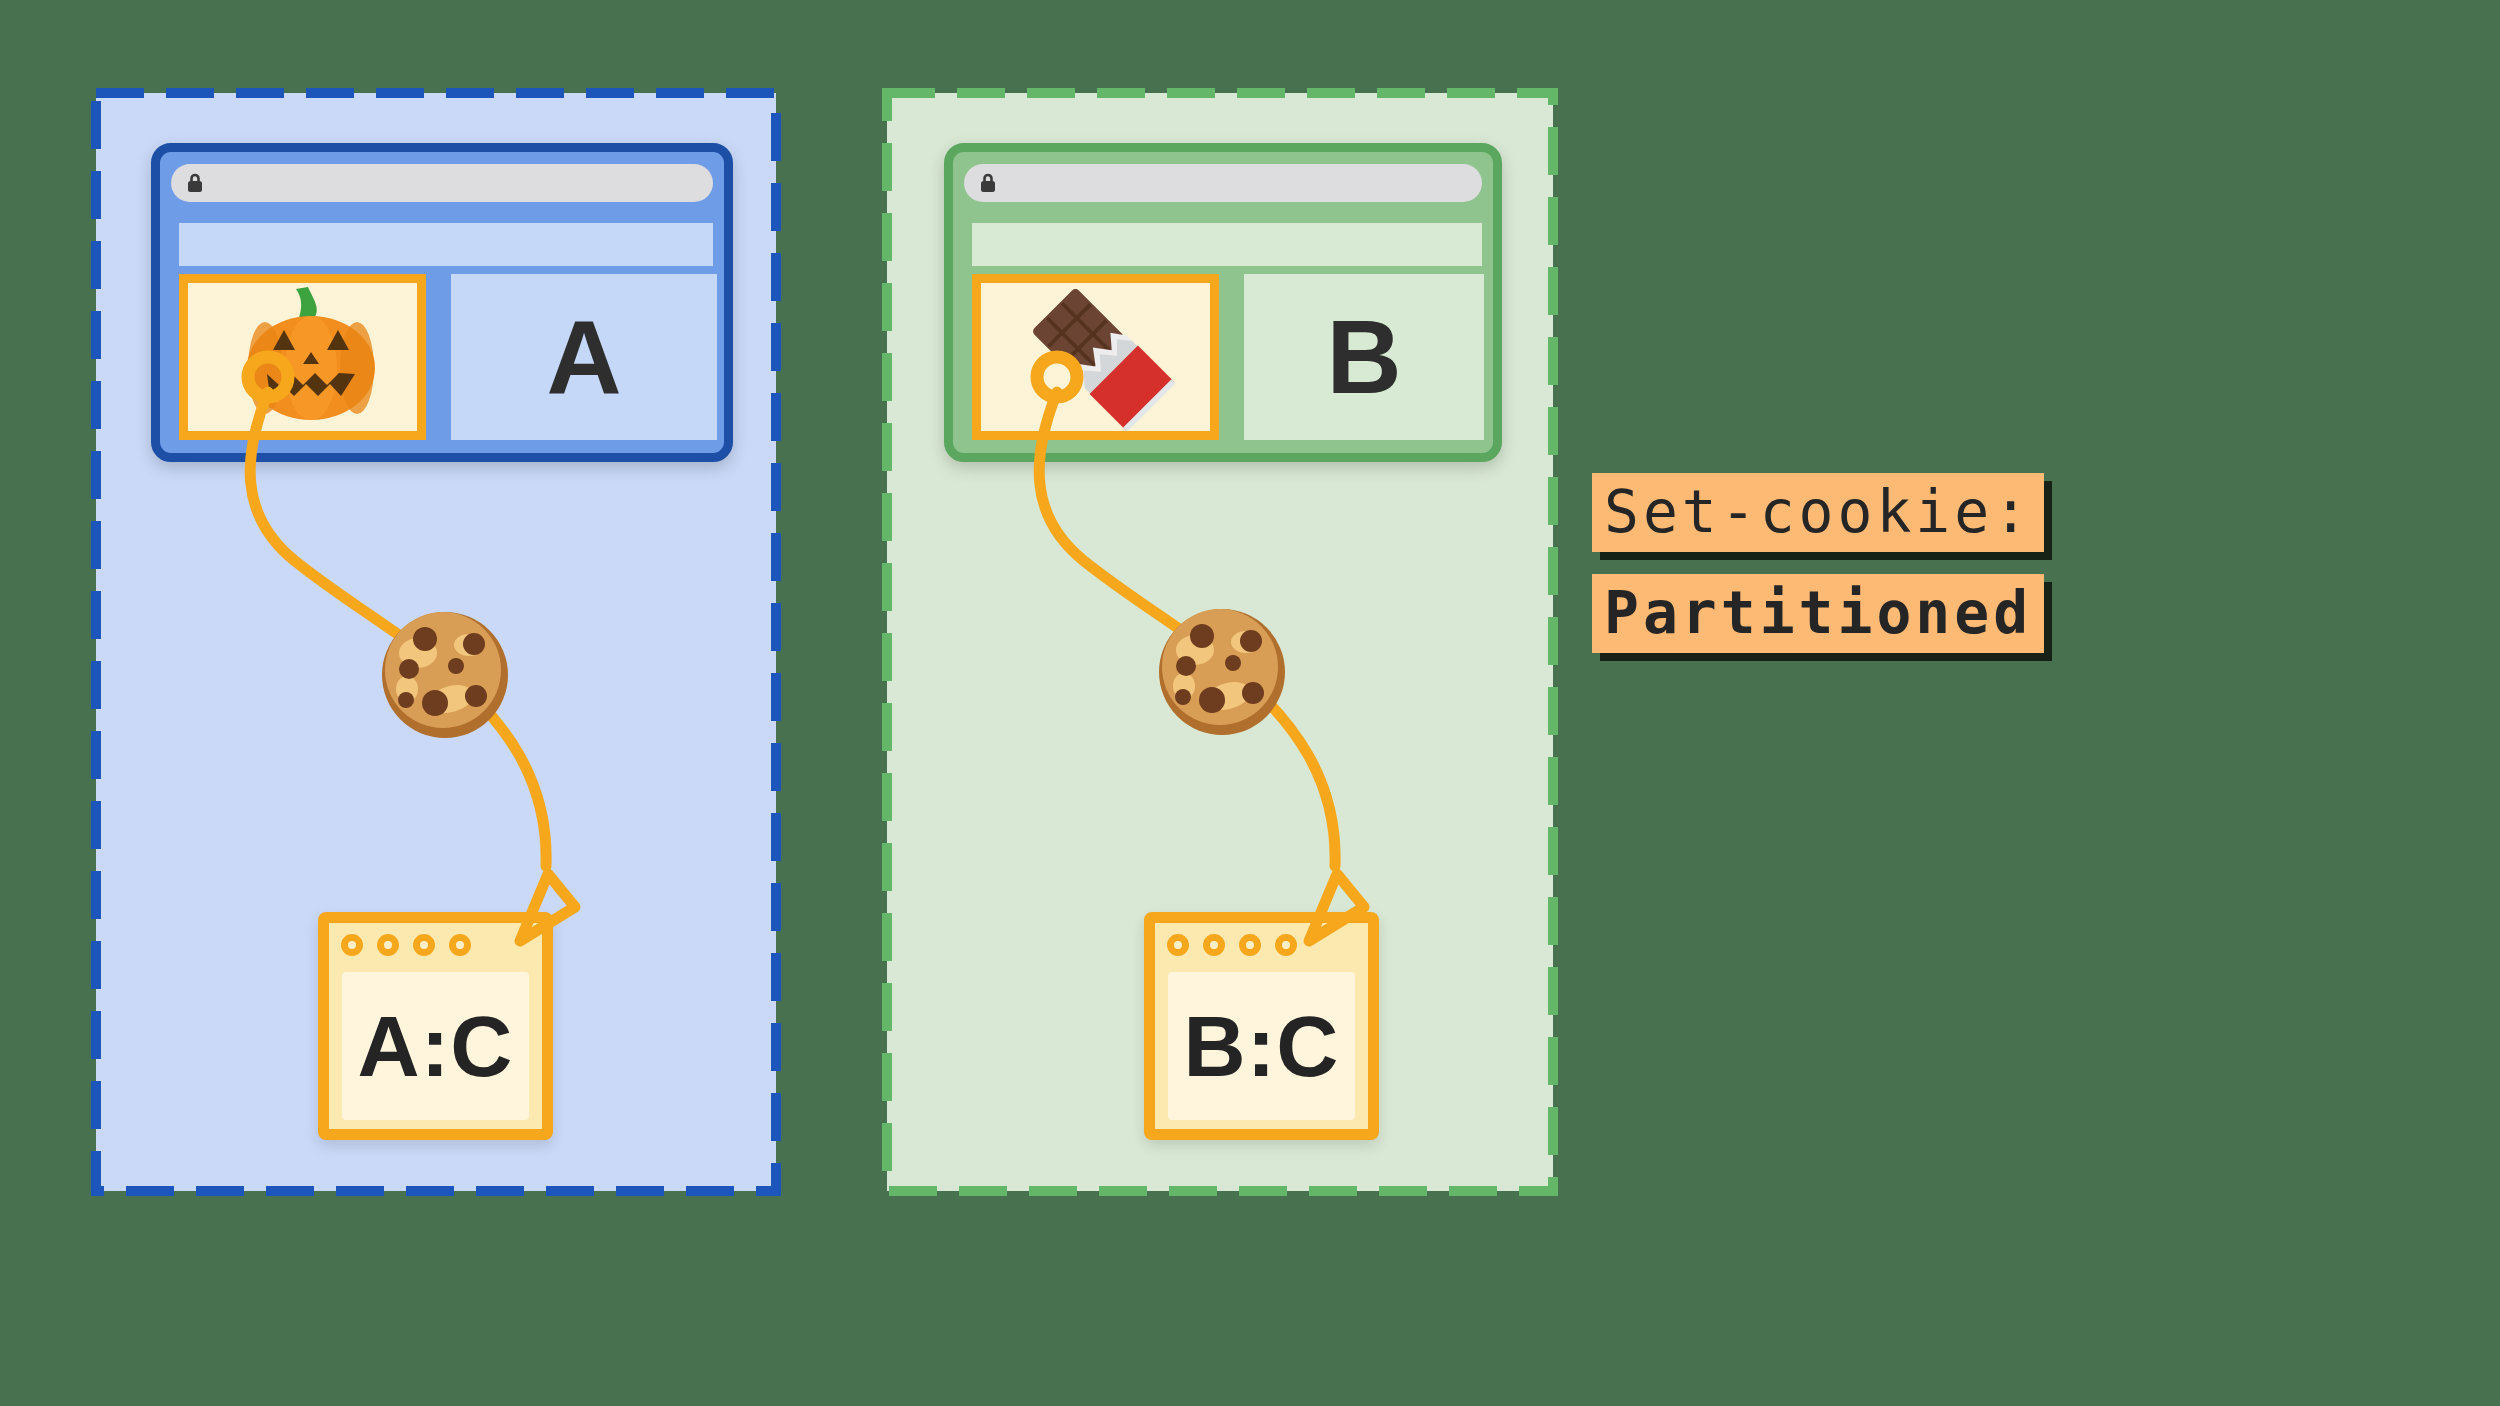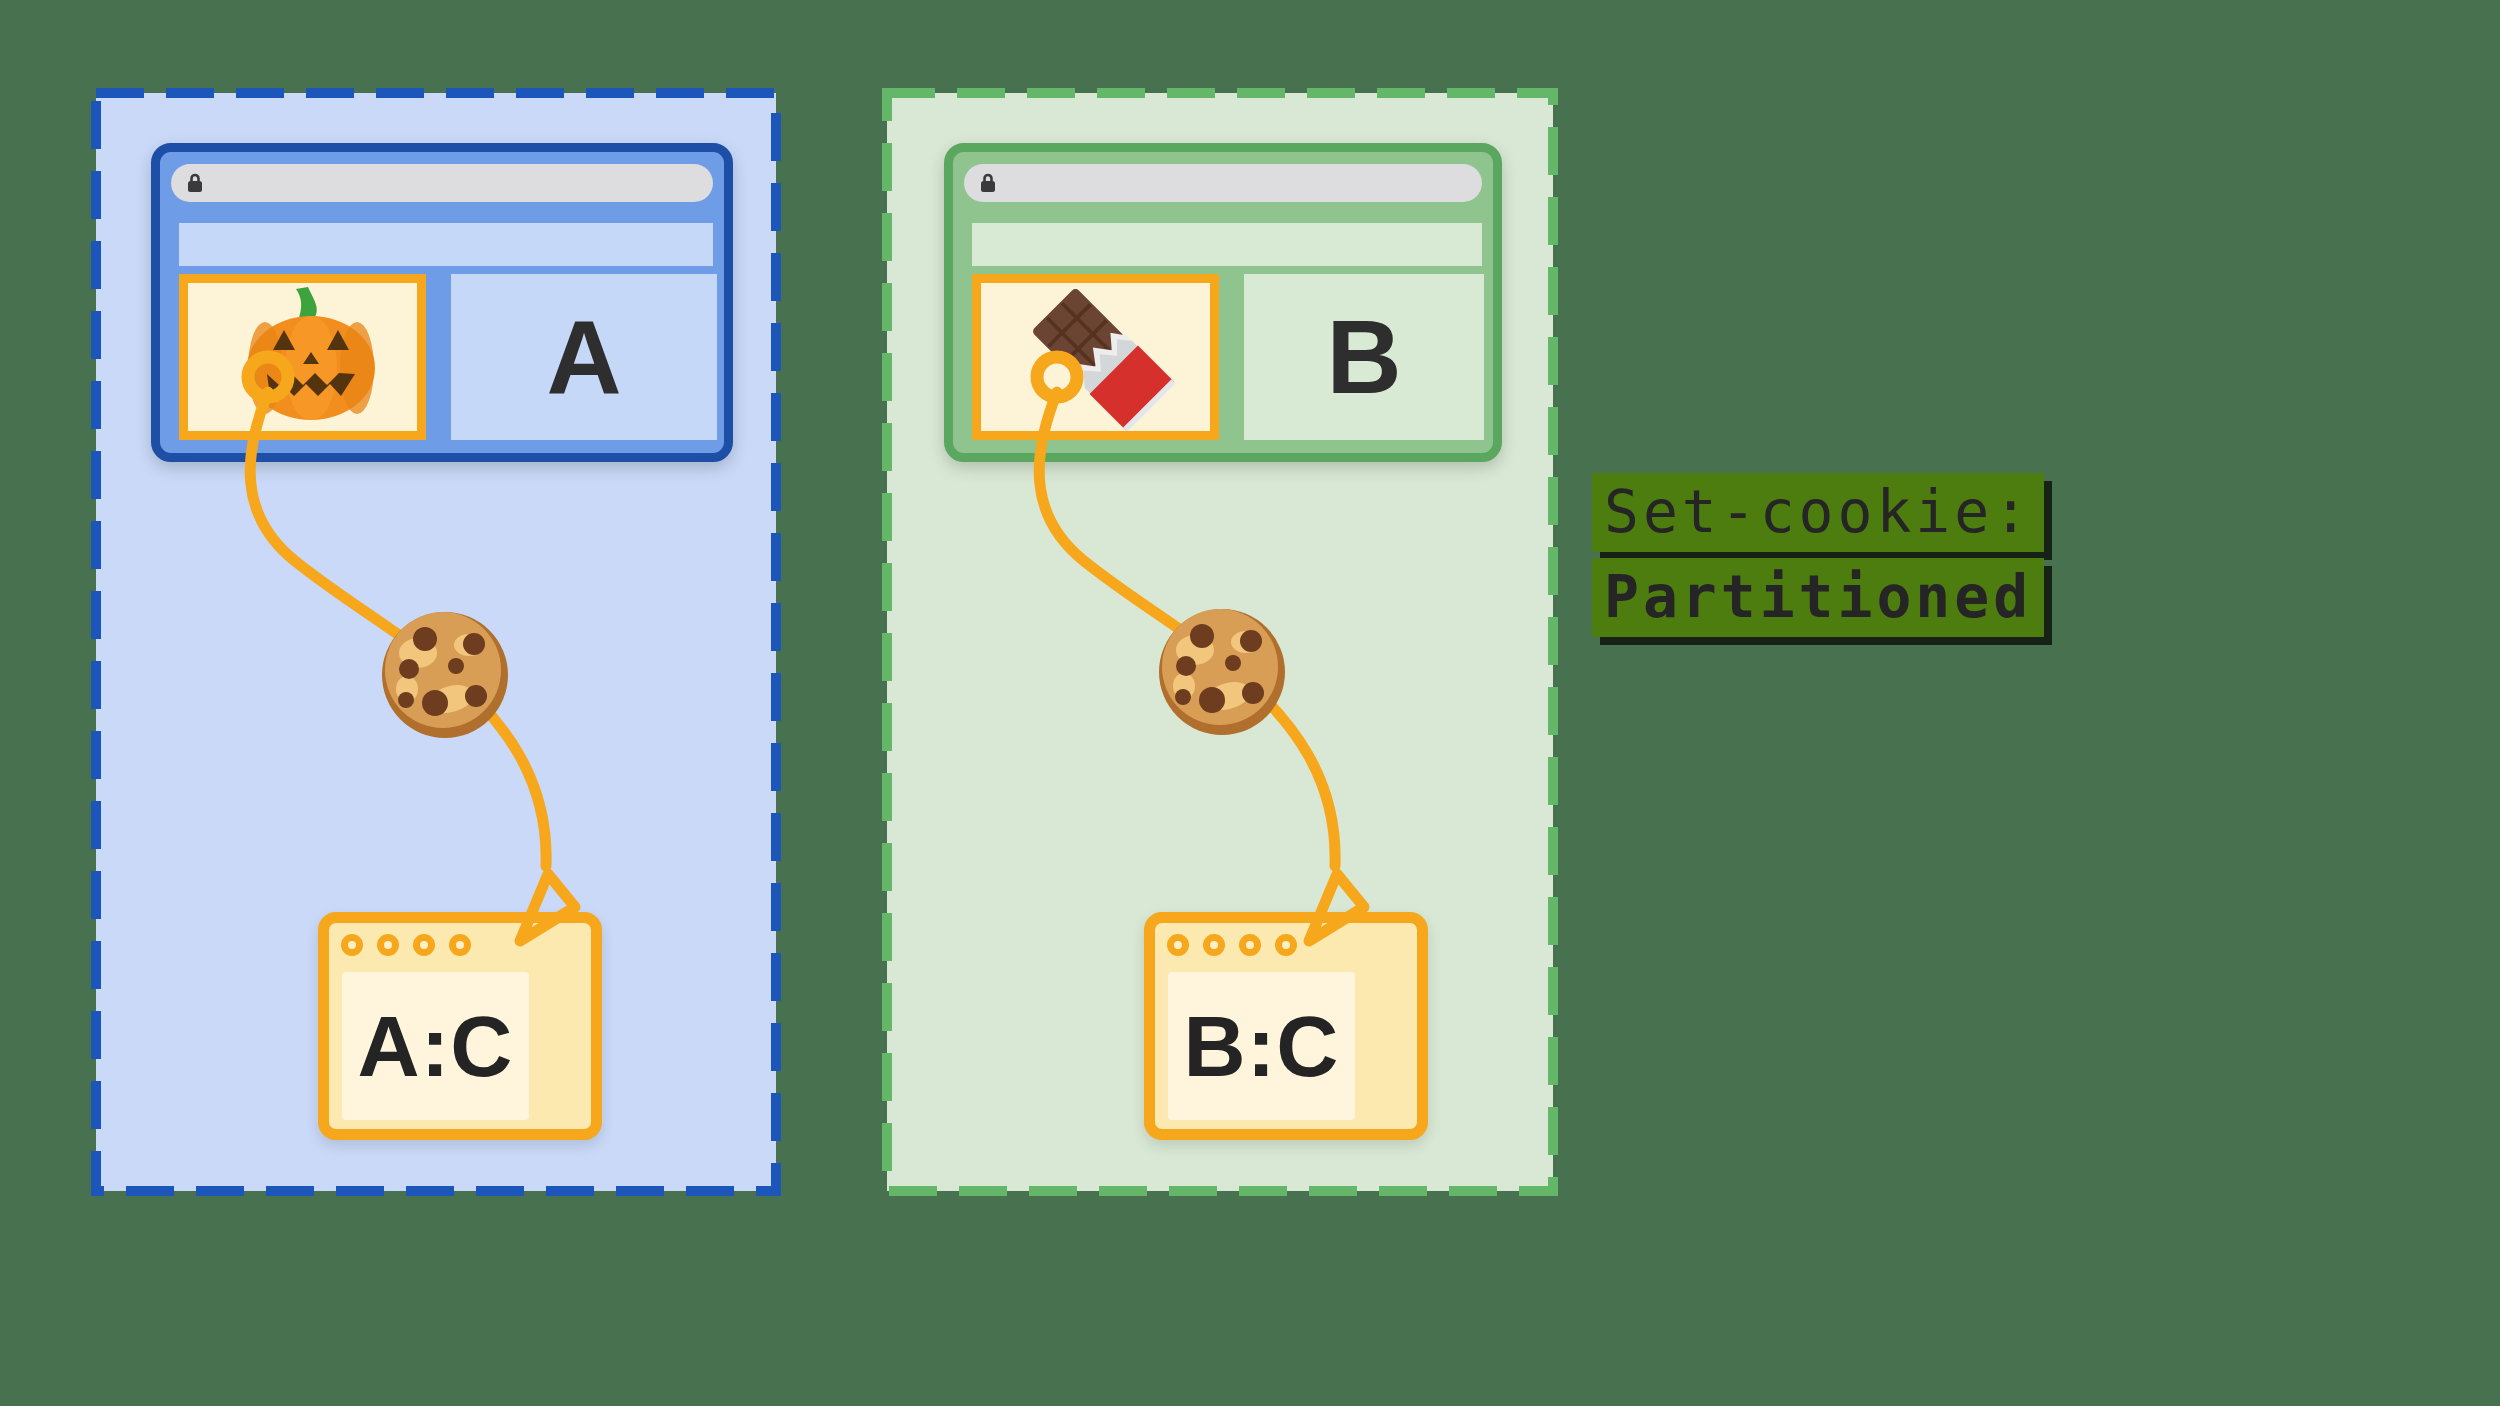--- a/index.html
+++ b/index.html
@@ -49,44 +49,44 @@
   .sitelabel{
     position:absolute;left:291px;top:122px;height:166px;
     display:flex;align-items:center;justify-content:center;
     font-size:104px;font-weight:bold;color:#2E2E2E;
   }
   .browser-a .sitelabel{width:266px;background:#C6D8F8;}
   .browser-b .sitelabel{width:240px;background:#D8EAD3;}
 
   
   .storage{
-    position:absolute;top:912px;width:284px;height:228px;
-    box-sizing:border-box;border:11px solid #F6A71B;border-radius:18px;
+    position:absolute;top:912px;width:235px;height:228px;
+    box-sizing:border-box;border:11px solid #F6A71B;border-radius:8px;
     background:#FCE9B0;z-index:2;
     box-shadow:0 6px 14px rgba(0,0,0,0.12);
   }
   .storage-a{left:318px;}
   .storage-b{left:1109px;margin-left:35px;}
   .dots{position:absolute;left:12px;top:11px;display:flex;gap:14px;}
   .dot{
     width:22px;height:22px;border-radius:50%;
     box-sizing:border-box;border:7px solid #F6A71B;background:#FDEFC8;
   }
   .storage-inner{
     position:absolute;left:13px;top:49px;width:187px;height:148px;
     background:#FEF5DC;border-radius:4px;
     display:flex;align-items:center;justify-content:center;
   }
   .storage-inner span{font-size:86px;font-weight:bold;color:#242424;letter-spacing:1px;}
 
   
   .codeblock{position:absolute;left:1592px;top:473px;z-index:2;}
   .codeline{
-    display:table;margin:0 0 6px 0;height:79px;
-    background:#4d7c0f;color:#252525;
+    display:table;margin:0 0 22px 0;height:79px;
+    background:#fdba74;color:#252525;
     font-family:"DejaVu Sans Mono", monospace;
     font-size:58px;letter-spacing:4px;line-height:79px;
     padding:0 12px;white-space:pre;
     box-shadow:8px 8px 0 rgba(10,12,8,0.78);
   }
   .codeline.bold{font-weight:bold;}
 
   
   .overlay{position:absolute;left:0;top:0;z-index:5;pointer-events:none;}
 </style>

